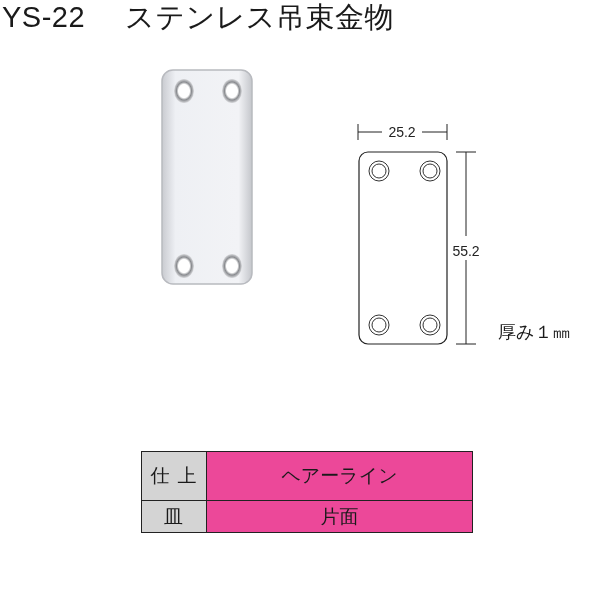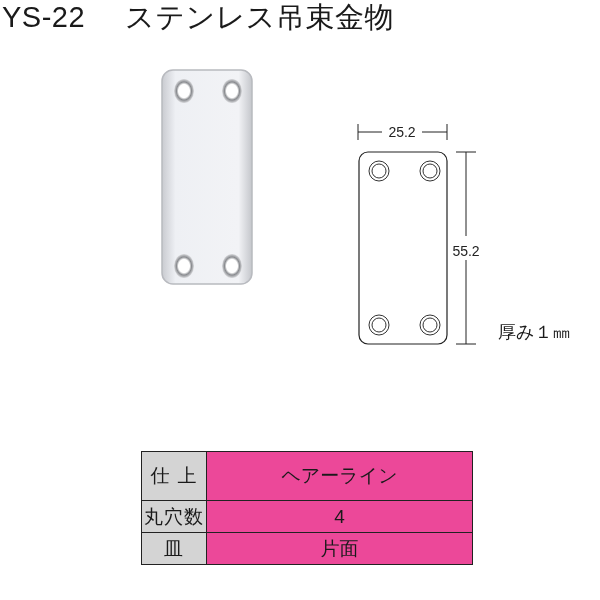--- a/index.html
+++ b/index.html
@@ -73,21 +73,17 @@
 
 <div class="thick">厚み１㎜</div>
 
 <table class="spec">
   <tbody>
       <tr>
     <td class="lbl">仕 上</td>
     <td class="val">ヘアーライン</td>
   </tr>
   <tr>
-    <td class="lbl">丸穴数</td>
-    <td class="val">4</td>
-  </tr>
-  <tr>
     <td class="lbl">皿</td>
     <td class="val">片面</td>
   </tr>
 </tbody>
   </table>
 
 </body></html>

